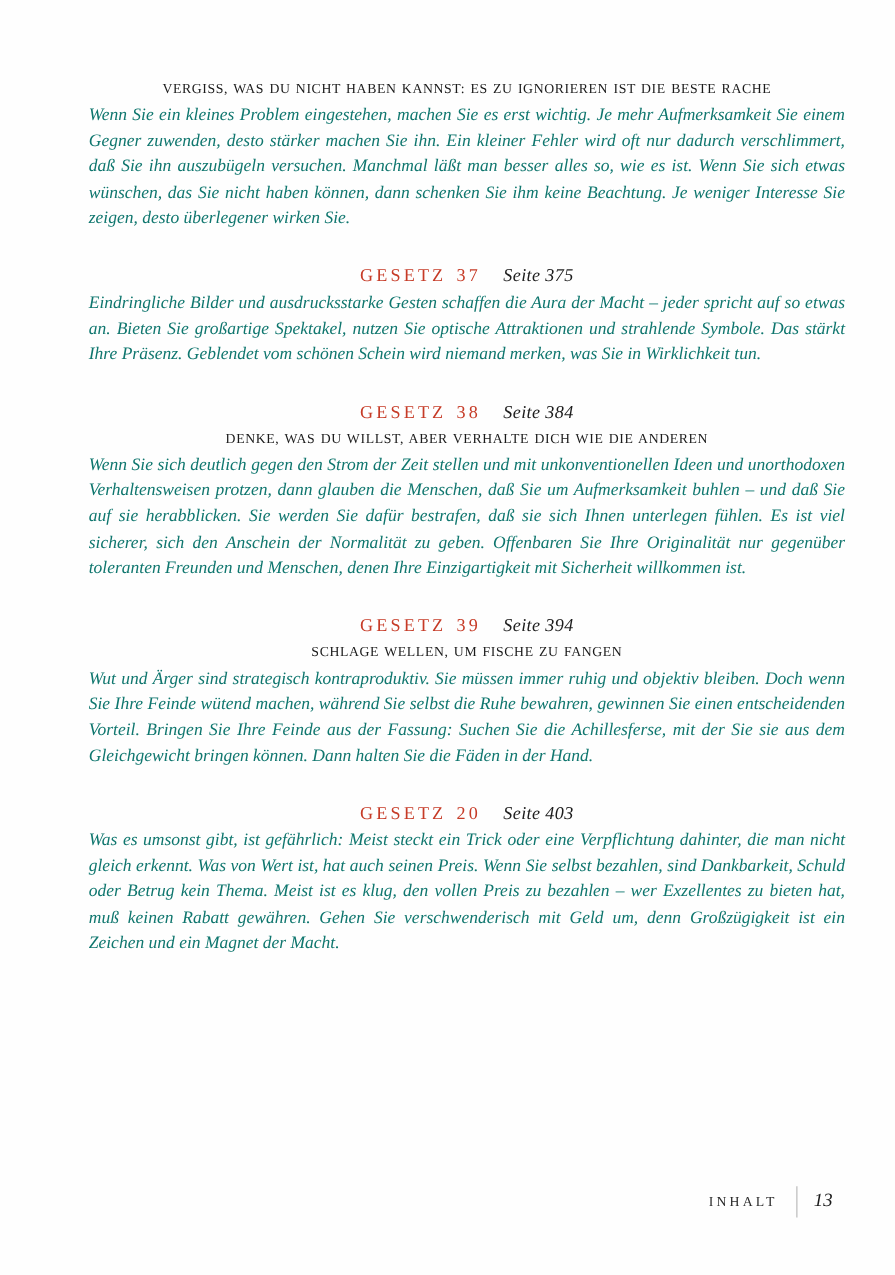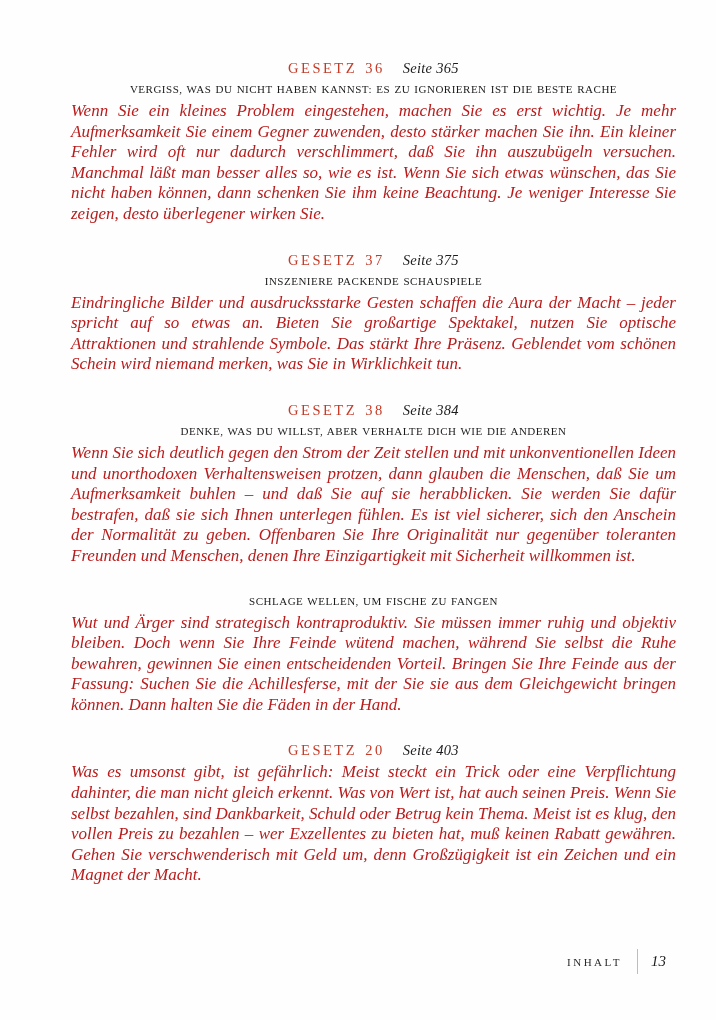--- a/index.html
+++ b/index.html
@@ -50,24 +50,24 @@
     font-size: 11px;
     letter-spacing: 0.5px;
     word-spacing: 1px;
     text-align: center;
     color: #1b1b1b;
     line-height: 17px;
   }
   .law-summary {
     margin: 3px 0 0 0;
     font-style: italic;
-    font-size: 17px;
+    font-size: 14px;
     line-height: 20.6px;
     text-align: justify;
-    color: #b91c1c;
+    color: #0f766e;
     hyphens: auto;
     -webkit-hyphens: auto;
   }
   .footer {
     position: absolute;
     right: 50px;
     bottom: 46px;
     display: flex;
     align-items: center;
   }
@@ -88,47 +88,46 @@
     color: #1b1b1b;
   }
 </style>
 </head>
 <body>
 
 <div class="page">
   <main class="content">
 
     <section class="law-section">
-      <div class="law-heading">
-        <span class="law-num">GESETZ 36</span>
-        <span class="law-page">Seite 365</span>
-      </div>
       <h2 class="law-title">VERGISS, WAS DU NICHT HABEN KANNST: ES ZU IGNORIEREN IST DIE BESTE RACHE</h2>
       <p class="law-summary">Wenn Sie ein kleines Problem eingestehen, machen Sie es erst wichtig. Je mehr Aufmerksamkeit Sie einem Gegner zuwenden, desto stärker machen Sie ihn. Ein kleiner Fehler wird oft nur dadurch verschlimmert, daß Sie ihn auszubügeln versuchen. Manchmal läßt man besser alles so, wie es ist. Wenn Sie sich etwas wünschen, das Sie nicht haben können, dann schenken Sie ihm keine Beachtung. Je weniger Interesse Sie zeigen, desto überlegener wirken Sie.</p>
     </section>
 
     <section class="law-section">
       <div class="law-heading">
         <span class="law-num">GESETZ 37</span>
         <span class="law-page">Seite 375</span>
       </div>
-      <h2 class="law-title">INSZENIERE PACKENDE SCHAUSPIELE</h2>
       <p class="law-summary">Eindringliche Bilder und ausdrucksstarke Gesten schaffen die Aura der Macht – jeder spricht auf so etwas an. Bieten Sie großartige Spektakel, nutzen Sie optische Attraktionen und strahlende Symbole. Das stärkt Ihre Präsenz. Geblendet vom schönen Schein wird niemand merken, was Sie in Wirklichkeit tun.</p>
     </section>
 
     <section class="law-section">
       <div class="law-heading">
         <span class="law-num">GESETZ 38</span>
         <span class="law-page">Seite 384</span>
       </div>
       <h2 class="law-title">DENKE, WAS DU WILLST, ABER VERHALTE DICH WIE DIE ANDEREN</h2>
       <p class="law-summary">Wenn Sie sich deutlich gegen den Strom der Zeit stellen und mit unkonventionellen Ideen und unorthodoxen Verhaltensweisen protzen, dann glauben die Menschen, daß Sie um Aufmerksamkeit buhlen – und daß Sie auf sie herabblicken. Sie werden Sie dafür bestrafen, daß sie sich Ihnen unterlegen fühlen. Es ist viel sicherer, sich den Anschein der Normalität zu geben. Offenbaren Sie Ihre Originalität nur gegenüber toleranten Freunden und Menschen, denen Ihre Einzigartigkeit mit Sicherheit willkommen ist.</p>
     </section>
 
     <section class="law-section">
+      <div class="law-heading">
+        <span class="law-num">GESETZ 39</span>
+        <span class="law-page">Seite 394</span>
+      </div>
       <h2 class="law-title">SCHLAGE WELLEN, UM FISCHE ZU FANGEN</h2>
       <p class="law-summary">Wut und Ärger sind strategisch kontraproduktiv. Sie müssen immer ruhig und objektiv bleiben. Doch wenn Sie Ihre Feinde wütend machen, während Sie selbst die Ruhe bewahren, gewinnen Sie einen entscheidenden Vorteil. Bringen Sie Ihre Feinde aus der Fassung: Suchen Sie die Achillesferse, mit der Sie sie aus dem Gleichgewicht bringen können. Dann halten Sie die Fäden in der Hand.</p>
     </section>
 
     <section class="law-section">
       <div class="law-heading">
         <span class="law-num">GESETZ 20</span>
         <span class="law-page">Seite 403</span>
       </div>
       <p class="law-summary">Was es umsonst gibt, ist gefährlich: Meist steckt ein Trick oder eine Verpflichtung dahinter, die man nicht gleich erkennt. Was von Wert ist, hat auch seinen Preis. Wenn Sie selbst bezahlen, sind Dankbarkeit, Schuld oder Betrug kein Thema. Meist ist es klug, den vollen Preis zu bezahlen – wer Exzellentes zu bieten hat, muß keinen Rabatt gewähren. Gehen Sie verschwenderisch mit Geld um, denn Großzügigkeit ist ein Zeichen und ein Magnet der Macht.</p>

